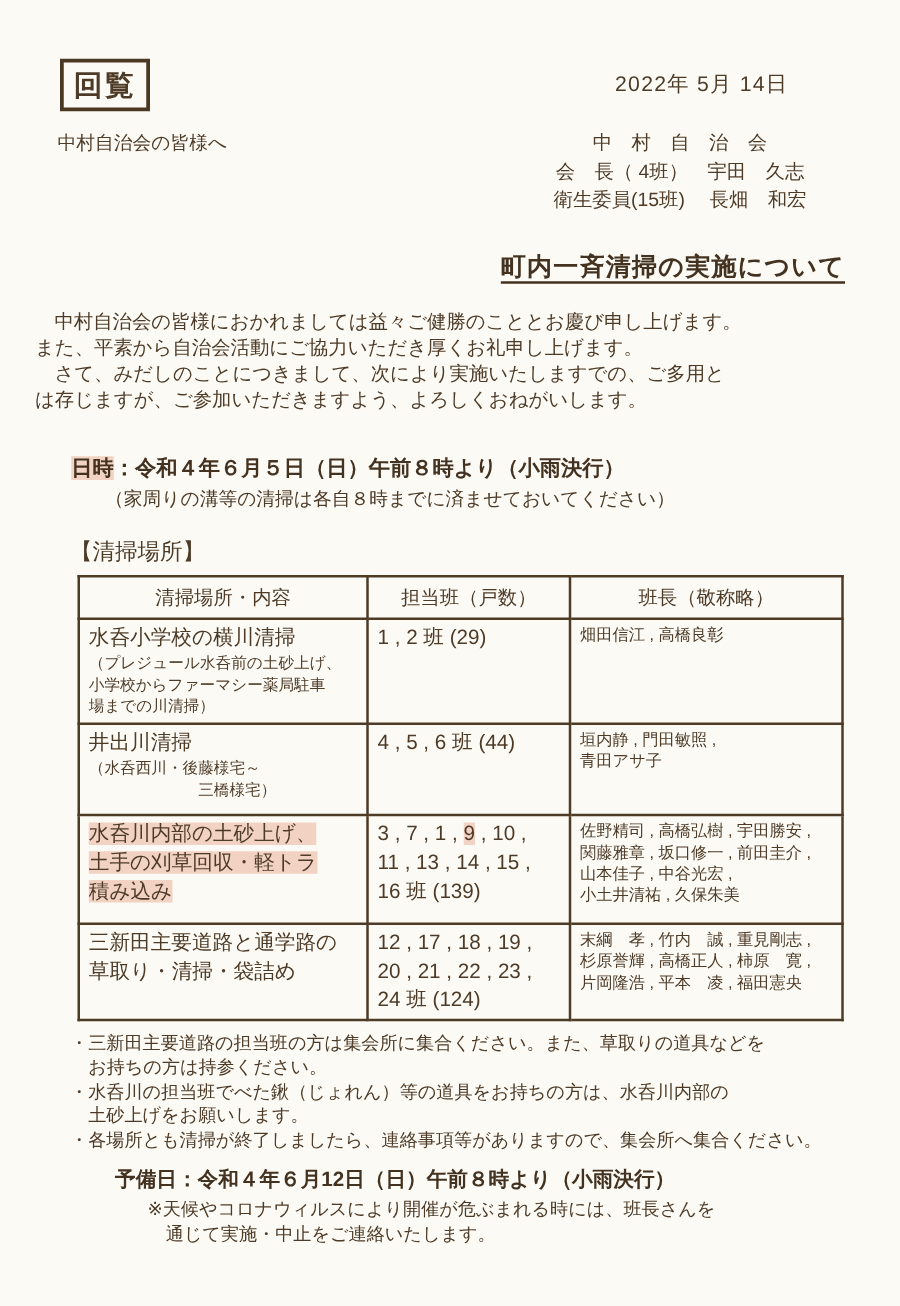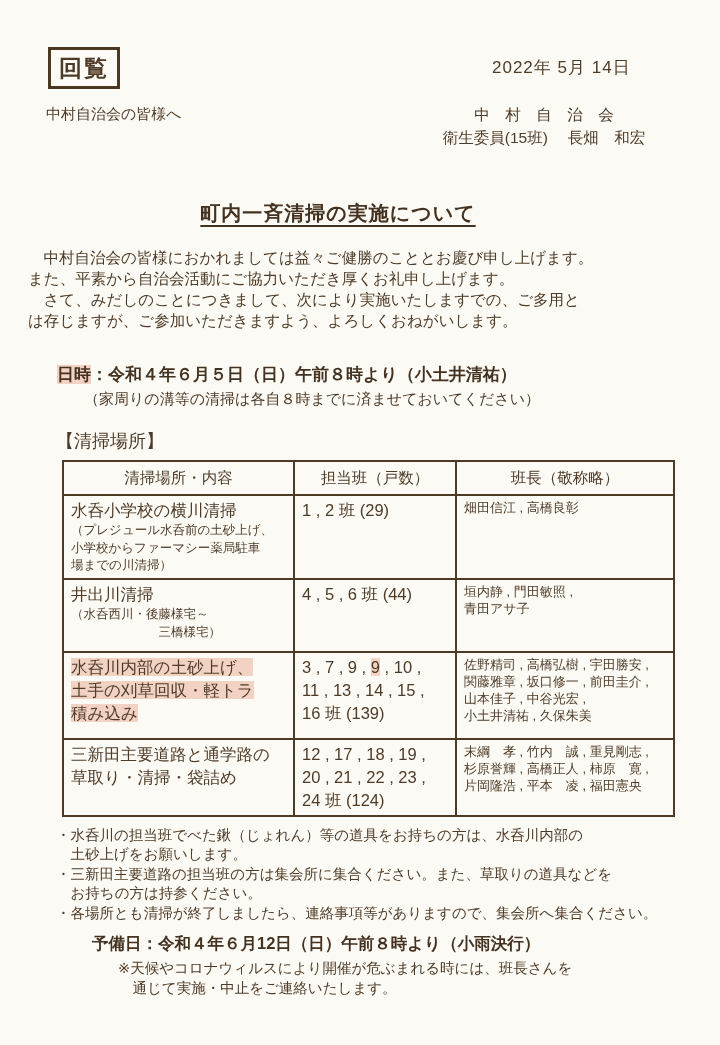--- a/index.html
+++ b/index.html
@@ -24,21 +24,21 @@
   }
   .kairan-box span{font-size:23px;font-weight:bold;letter-spacing:2px;}
 
   .issue-date{position:absolute;left:492px;top:56px;font-size:17px;letter-spacing:1px;}
 
   .recipient{position:absolute;left:46px;top:105px;font-size:15px;}
 
   .sender{position:absolute;left:418px;top:103px;width:252px;text-align:center;
     font-size:15.5px;line-height:23px;}
 
-  .doc-title{position:absolute;left:0;top:200px;width:676px;text-align:center;}
+  .doc-title{position:absolute;left:0;top:200px;width:676px;text-align:right;}
   .doc-title span{
     font-size:20px;font-weight:bold;color:#443220;
     text-decoration:underline;text-decoration-thickness:2px;text-underline-offset:5px;
     letter-spacing:1px;
   }
 
   .greeting{position:absolute;left:28px;top:247px;width:684px;
     font-size:15.5px;line-height:21px;}
 
   .schedule{position:absolute;left:57px;top:363px;font-size:17px;font-weight:bold;color:#443220;}
@@ -81,34 +81,35 @@
   <div class="kairan-box">
     <span>回覧</span>
   </div>
 
   <div class="issue-date">2022年 5月 14日</div>
 
   <div class="recipient">中村自治会の皆様へ</div>
 
   <div class="sender">
     <div>中　村　自　治　会</div>
+    <div>会　長（ 4班）　宇田　久志</div>
     <div>衛生委員(15班)　 長畑　和宏</div>
   </div>
 
   <div class="doc-title">
     <span>町内一斉清掃の実施について</span>
   </div>
 
   <div class="greeting pre">　中村自治会の皆様におかれましては益々ご健勝のこととお慶び申し上げます。
 また、平素から自治会活動にご協力いただき厚くお礼申し上げます。
 　さて、みだしのことにつきまして、次により実施いたしますでの、ご多用と
 は存じますが、ご参加いただきますよう、よろしくおねがいします。</div>
 
   <div class="schedule">
-    <span class="hl">日時</span><span>：令和４年６月５日（日）午前８時より（小土井清祐）</span>
+    <span class="hl">日時</span><span>：令和４年６月５日（日）午前８時より（小雨決行）</span>
   </div>
   <div class="schedule-note">（家周りの溝等の清掃は各自８時までに済ませておいてください）</div>
 
   <div class="section-title">【清掃場所】</div>
 
   <table class="cleanup">
     <colgroup>
         <col class="c1">
         <col class="c2">
         <col class="c3">
@@ -140,21 +141,21 @@
         <td class="teams-cell">4 , 5 , 6 班 (44)</td>
         <td class="leaders-cell">垣内静 , 門田敏照 ,
 青田アサ子</td>
       </tr>
       <tr style="height:87px">
         <td>
           <div class="place-main pre"><span class="hl pre">水呑川内部の土砂上げ、
 土手の刈草回収・軽トラ
 積み込み</span></div>
         </td>
-        <td class="teams-cell"><span>3 , 7 , 9 , </span><span class="hl">9</span><span> , 10 ,
+        <td class="teams-cell"><span>3 , 7 , 1 , </span><span class="hl">9</span><span> , 10 ,
 11 , 13 , 14 , 15 ,
 16 班 (139)</span></td>
         <td class="leaders-cell">佐野精司 , 高橋弘樹 , 宇田勝安 ,
 関藤雅章 , 坂口修一 , 前田圭介 ,
 山本佳子 , 中谷光宏 ,
 小土井清祐 , 久保朱美</td>
       </tr>
       <tr style="height:73px">
         <td>
           <div class="place-main pre">三新田主要道路と通学路の
@@ -164,24 +165,24 @@
 20 , 21 , 22 , 23 ,
 24 班 (124)</td>
         <td class="leaders-cell">末綱　孝 , 竹内　誠 , 重見剛志 ,
 杉原誉輝 , 高橋正人 , 柿原　寛 ,
 片岡隆浩 , 平本　凌 , 福田憲央</td>
       </tr>
     </tbody>
   </table>
 
   <div class="notes">
+    <div class="note pre">・三新田主要道路の担当班の方は集会所に集合ください。また、草取りの道具などを
+　お持ちの方は持参ください。</div>
     <div class="note pre">・水呑川の担当班でべた鍬（じょれん）等の道具をお持ちの方は、水呑川内部の
 　土砂上げをお願いします。</div>
-    <div class="note pre">・三新田主要道路の担当班の方は集会所に集合ください。また、草取りの道具などを
-　お持ちの方は持参ください。</div>
     <div class="note pre">・各場所とも清掃が終了しましたら、連絡事項等がありますので、集会所へ集合ください。</div>
   </div>
 
   <div class="reserve-head">予備日：令和４年６月12日（日）午前８時より（小雨決行）</div>
   <div class="reserve-note pre">※天候やコロナウィルスにより開催が危ぶまれる時には、班長さんを
 　通じて実施・中止をご連絡いたします。</div>
 
 </div>
 
 </body></html>

